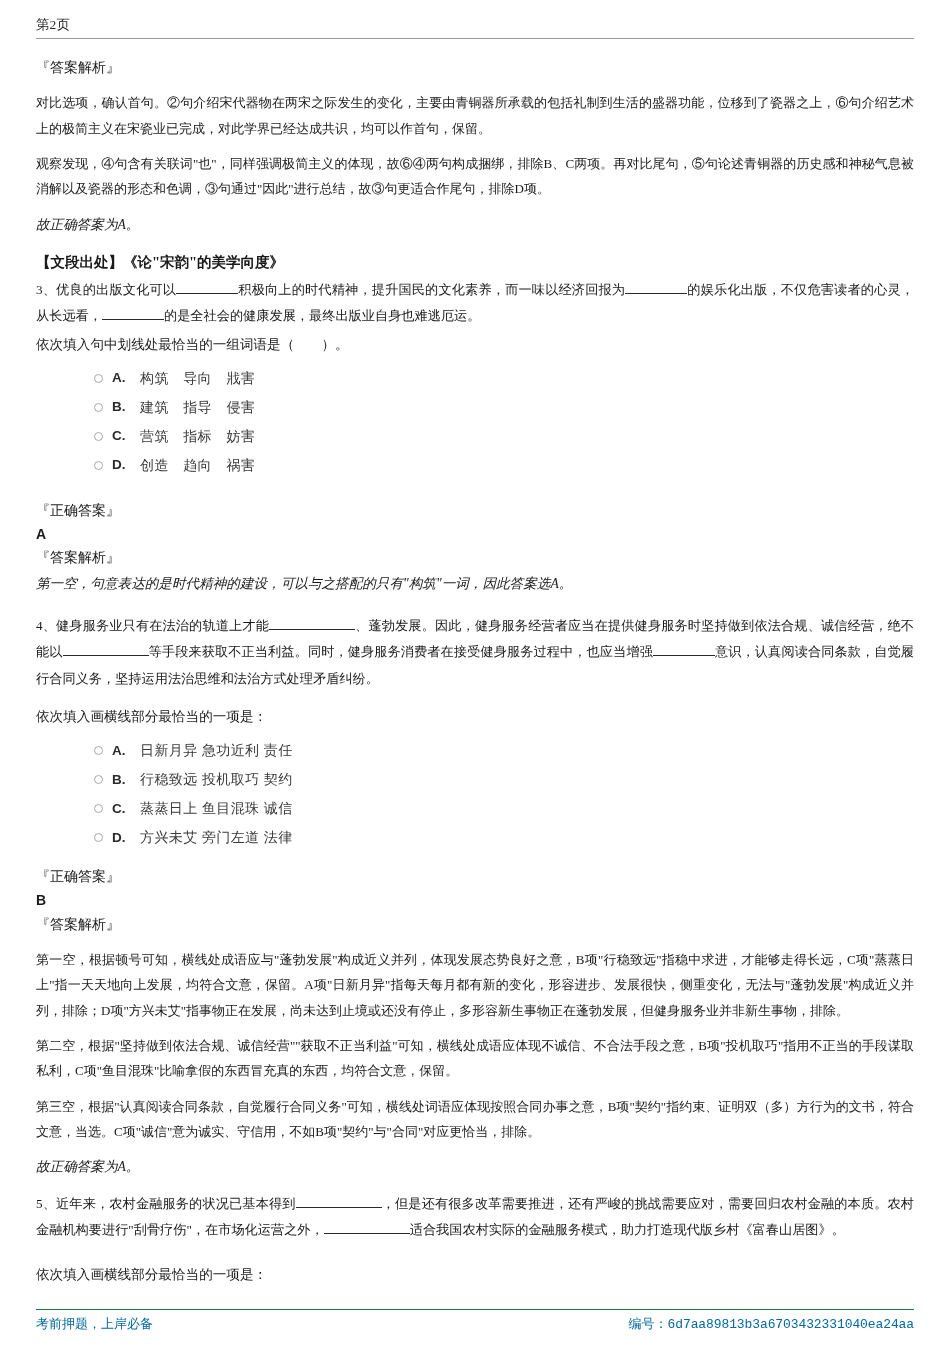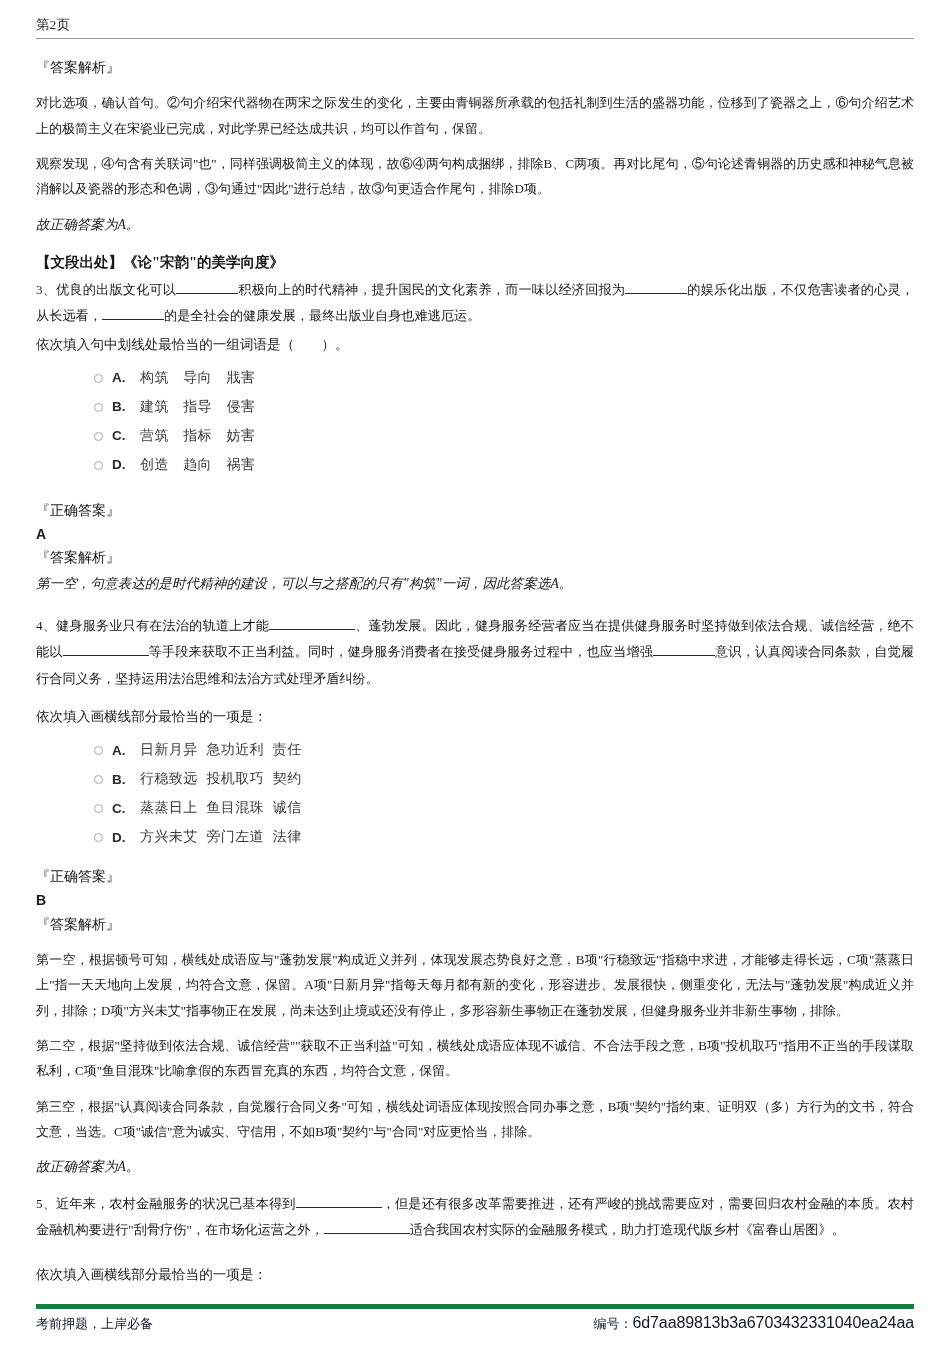--- a/index.html
+++ b/index.html
@@ -131,41 +131,41 @@
     font-size: 13.5px;
     font-weight: bold;
     color: #2b2b2b;
     width: 28px;
     flex: 0 0 auto;
   }
   .opt-text {
     font-size: 14px;
     color: #3a3a3a;
     letter-spacing: 0.4px;
-    font-family: Liberation Mono, monospace;
+    font-family: Liberation Sans, sans-serif;
   }
 
   
   .footer {
     position: absolute;
     left: 36px;
     right: 36px;
     bottom: 12px;
-    border-top: 5px solid #15803d;
+    border-top: 1px solid #15803d;
     padding-top: 5px;
     display: flex;
     justify-content: space-between;
     align-items: baseline;
     font-size: 13px;
-    color: #0f172a;
+    color: #0369a1;
   }
   .footer-right { white-space: nowrap; }
   .serial {
-    font-family: Liberation Sans, sans-serif;
-    font-size: 16px;
+    font-family: Liberation Mono, monospace;
+    font-size: 13px;
     letter-spacing: -0.1px;
   }
 </style>
 </head>
 <body>
 
 <div class="page">
 
   <div class="header">
     <span class="header-left">第2页</span>

